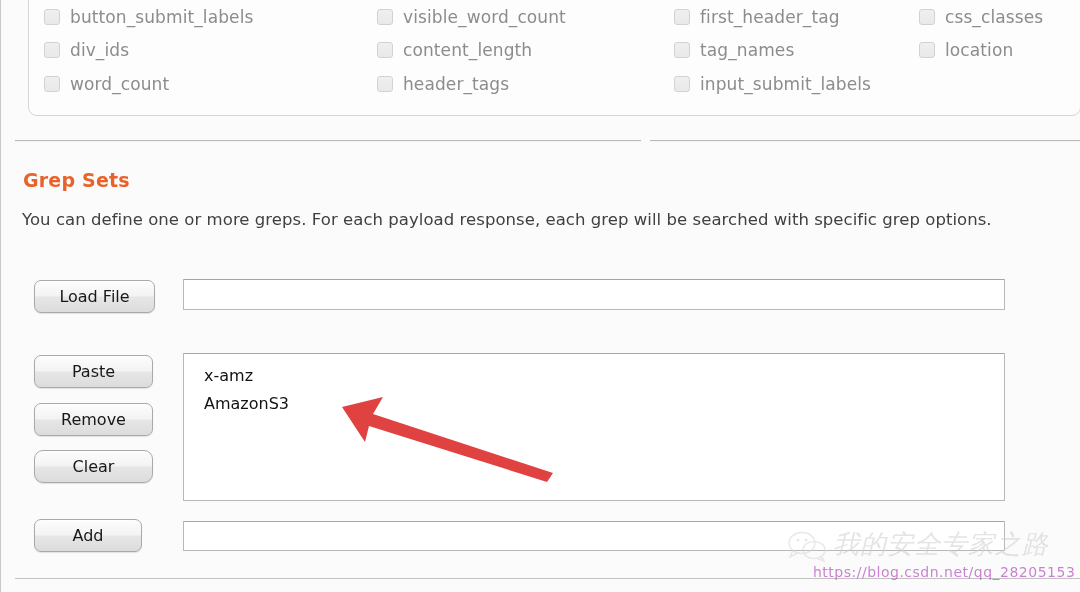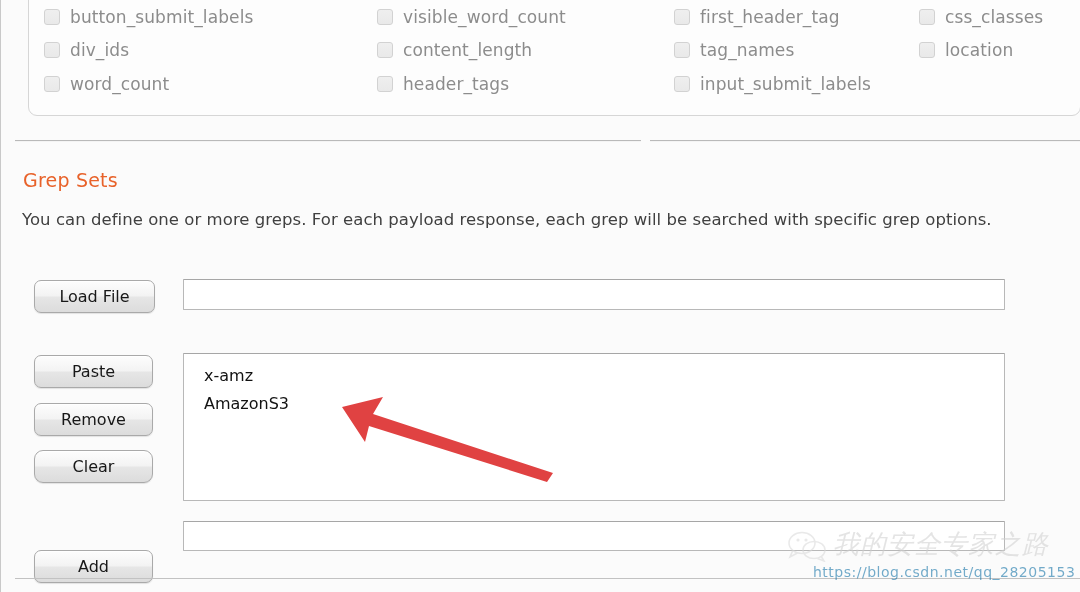--- a/index.html
+++ b/index.html
@@ -96,21 +96,21 @@
     border-top: 1px solid #b9b9b9;
     border-bottom: 1px solid #f4f4f4;
   }
 
   
   #grep-title {
     position: absolute;
     left: 22px;
     top: 169px;
     font-size: 19px;
-    font-weight: normal;
+    font-weight: bold;
     color: #e8622a;
     letter-spacing: 0.2px;
   }
   #grep-desc {
     position: absolute;
     left: 21px;
     top: 210px;
     font-size: 16.5px;
     color: #404040;
     white-space: nowrap;
@@ -133,21 +133,21 @@
     padding: 8px;
     line-height: 1;
     display: flex;
     align-items: center;
     justify-content: center;
   }
   #btn-load-file { left: 33px;  top: 280px; width: 121px; height: 33px; }
   #btn-paste     { left: 33px;  top: 355px; width: 119px; height: 33px; }
   #btn-remove    { left: 33px;  top: 403px; width: 119px; height: 33px; }
   #btn-clear     { left: 33px;  top: 450px; width: 119px; height: 33px; border-radius: 9px; }
-  #btn-add       { left: 33px;  top: 519px; width: 119px; height: 33px; margin-top: 31px; }
+  #btn-add       { left: 33px;  top: 519px; width: 108px; height: 33px; }
 
   
   .txt-input {
     position: absolute;
     background: #ffffff;
     border: 1px solid #b8b8b8;
     border-top-color: #a6a6a6;
     box-sizing: border-box;
     font-family: "DejaVu Sans", sans-serif;
     font-size: 15px;
@@ -221,21 +221,21 @@
     font-size: 26px;
     color: #cfcfcf;
     font-style: italic;
     letter-spacing: 1px;
     margin-left: 6px;
     white-space: nowrap;
   }
   #wm-url {
     font-family: "DejaVu Sans", sans-serif;
     font-size: 14px;
-    color: #0369a1;
+    color: #a21caf;
     letter-spacing: 0.5px;
     margin-left: 26px;
     margin-top: 2px;
     white-space: nowrap;
   }
 </style>
 </head>
 <body>
 
 <div id="app-root">

